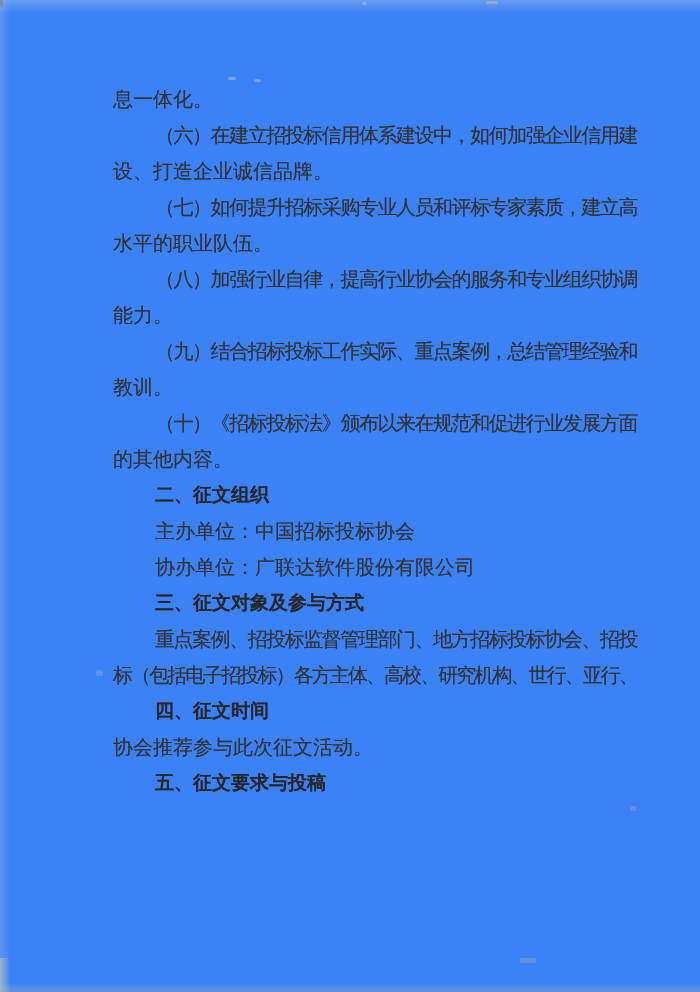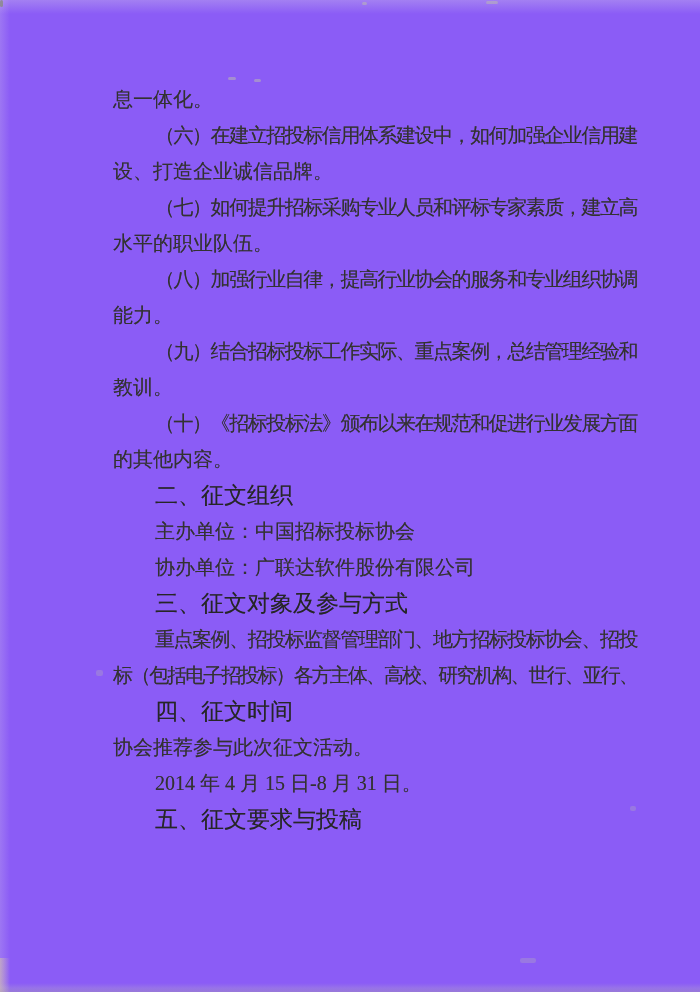--- a/index.html
+++ b/index.html
@@ -5,21 +5,21 @@
   html, body {
     margin: 0;
     padding: 0;
     background: #ffffff;
     font-family: "Liberation Serif", serif;
   }
   .page {
     position: relative;
     width: 700px;
     height: 992px;
-    background: #8b5cf6;
+    background: #3b82f6;
     overflow: hidden;
   }
   
   .page::before {
     content: "";
     position: absolute;
     inset: 0;
     background:
       linear-gradient(to bottom, rgba(235,235,230,0.25) 0, rgba(255,255,255,0) 14px),
       linear-gradient(to right, rgba(240,238,230,0.18) 0, rgba(255,255,255,0) 10px);
@@ -37,22 +37,22 @@
     height: 36px;
     line-height: 36px;
     font-size: 20px;
     color: #333231;
     white-space: nowrap;
     text-shadow: 0 0 0.4px rgba(51,50,49,0.55);
   }
   .indent { padding-left: 42px; }
   .heading {
     font-family: "Liberation Sans", sans-serif;
-    font-weight: 400;
-    font-size: 23px;
+    font-weight: 700;
+    font-size: 19px;
     color: #262626;
     text-shadow: 0 0 0.3px rgba(38,38,38,0.5);
   }
   
   .speck {
     position: absolute;
     background: #b9b8b2;
     opacity: 0.55;
     border-radius: 2px;
     pointer-events: none;
@@ -95,21 +95,20 @@
     <div class="line indent fill"><span style="letter-spacing: -1.46154px;">（十）《招标投标法》颁布以来在规范和促进行业发展方面</span></div>
     <div class="line"><span>的其他内容。</span></div>
     <div class="line indent heading"><span>二、征文组织</span></div>
     <div class="line indent"><span>主办单位：中国招标投标协会</span></div>
     <div class="line indent"><span>协办单位：广联达软件股份有限公司</span></div>
     <div class="line indent heading"><span>三、征文对象及参与方式</span></div>
     <div class="line indent fill"><span style="letter-spacing: -1.46154px;">重点案例、招投标监督管理部门、地方招标投标协会、招投</span></div>
     <div class="line fill"><span style="letter-spacing: -1.93103px;">标（包括电子招投标）各方主体、高校、研究机构、世行、亚行、</span></div>
     <div class="line indent heading"><span>四、征文时间</span></div>
     <div class="line"><span>协会推荐参与此次征文活动。</span></div>
-    <div class="line indent"><span>2014 年 4 月 15 日-8 月 31 日。</span></div>
     <div class="line indent heading"><span>五、征文要求与投稿</span></div>
   </div>
 
   <div class="speck dark" style="left:0; top:0; width:3px; height:7px;"></div>
   <div class="speck" style="left:486px; top:1px; width:12px; height:3px;"></div>
   <div class="speck" style="left:362px; top:2px; width:5px; height:3px;"></div>
   <div class="speck" style="left:228px; top:77px; width:8px; height:3px;"></div>
   <div class="speck" style="left:254px; top:79px; width:7px; height:3px;"></div>
   <div class="speck faint" style="left:96px; top:670px; width:7px; height:6px;"></div>
   <div class="speck faint" style="left:630px; top:806px; width:6px; height:5px;"></div>

